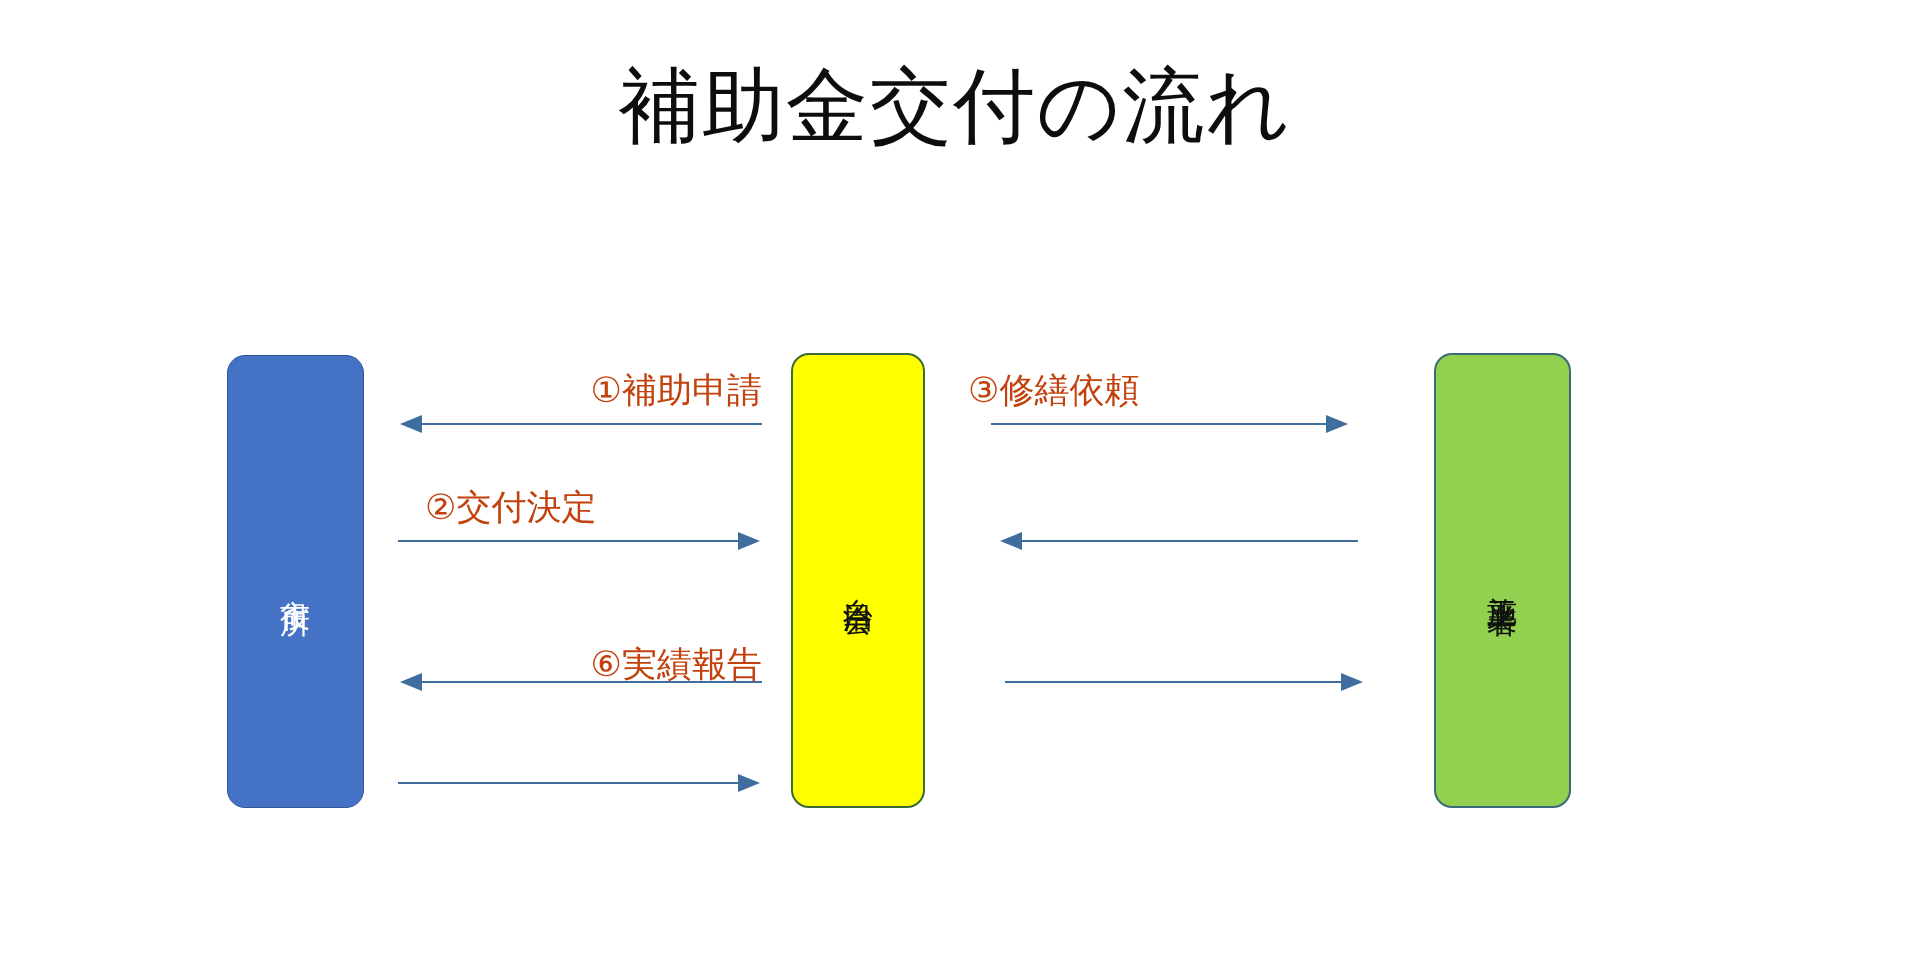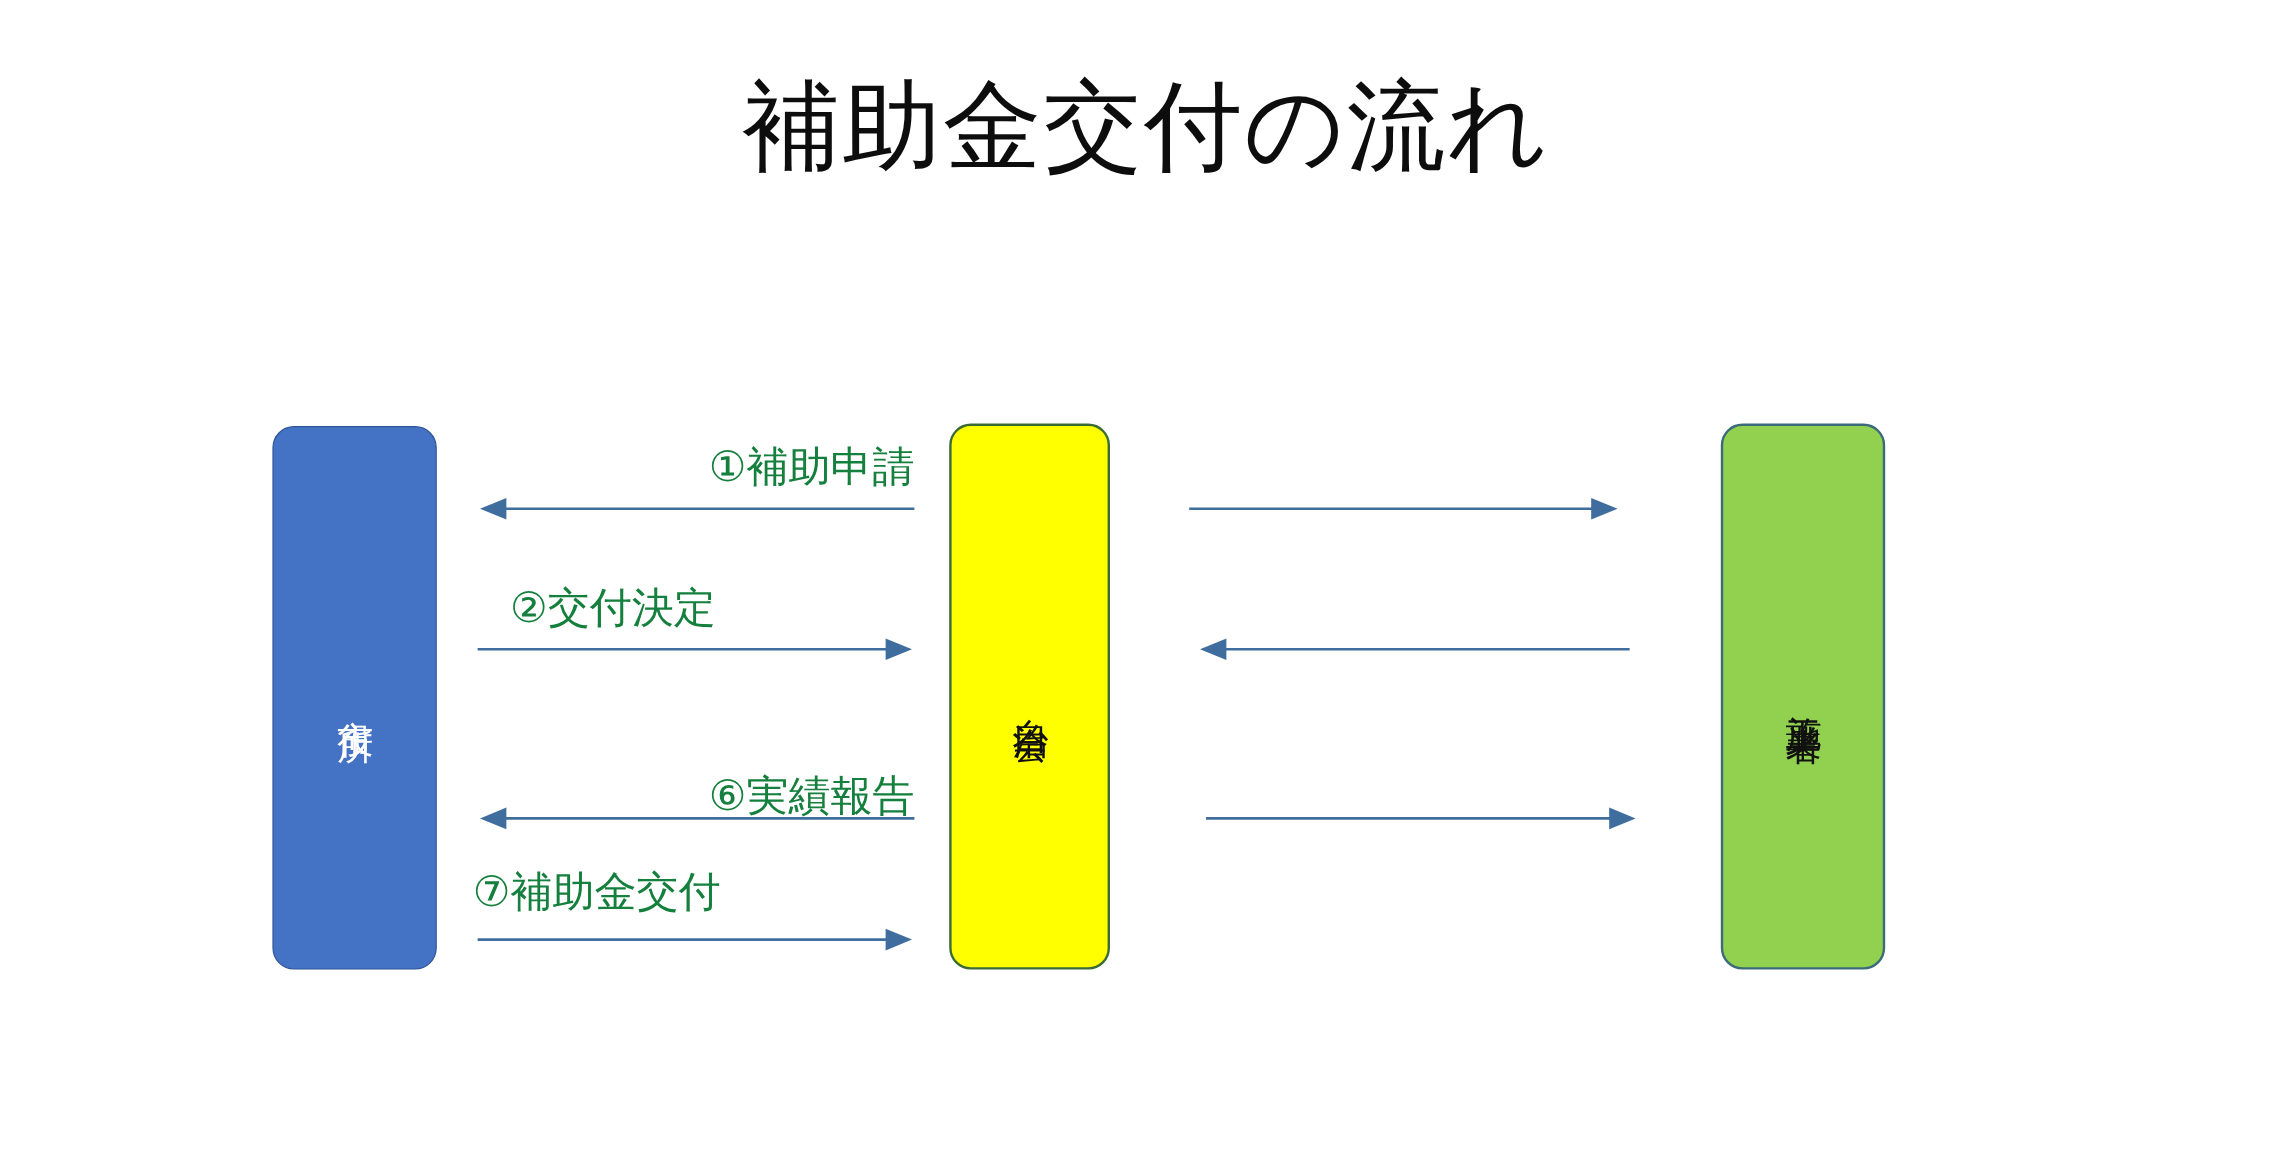--- a/index.html
+++ b/index.html
@@ -92,21 +92,21 @@
     display: block;
     width: 100%;
     height: 100%;
     overflow: visible;
   }
 
   .flow-label {
     position: absolute;
     font-size: 35px;
     line-height: 1.25;
-    color: #15803d;
+    color: #c2410c;
     white-space: nowrap;
   }
 
   
   #arrow-1 { left: 398px; top: 411px; width: 364px; }
   #label-1 { left: 398px; top: 368px; width: 364px; text-align: right; }
 
   #arrow-2 { left: 398px; top: 528px; width: 364px; }
   #label-2 { left: 394px; top: 485px; width: 364px; text-align: left; margin-left: 31px; }
 
@@ -154,20 +154,21 @@
   </div>
 
   <div class="flow-label" id="label-2">②交付決定</div>
   <div class="flow-arrow" id="arrow-2">
     <svg viewBox="0 0 364 26" preserveAspectRatio="none">
       <line x1="0" y1="13" x2="342" y2="13" stroke="#3f6d9e" stroke-width="2.2"></line>
       <polygon points="362,13 340,4 340,22" fill="#3f6d9e"></polygon>
     </svg>
   </div>
 
+  <div class="flow-label" id="label-3">③修繕依頼</div>
   <div class="flow-arrow" id="arrow-3">
     <svg viewBox="0 0 359 26" preserveAspectRatio="none">
       <line x1="0" y1="13" x2="337" y2="13" stroke="#3f6d9e" stroke-width="2.2"></line>
       <polygon points="357,13 335,4 335,22" fill="#3f6d9e"></polygon>
     </svg>
   </div>
 
   <div class="flow-arrow" id="arrow-4">
     <svg viewBox="0 0 360 26" preserveAspectRatio="none">
       <line x1="360" y1="13" x2="22" y2="13" stroke="#3f6d9e" stroke-width="2.2"></line>
@@ -183,21 +184,20 @@
   </div>
 
   <div class="flow-label" id="label-6">⑥実績報告</div>
   <div class="flow-arrow" id="arrow-6">
     <svg viewBox="0 0 364 26" preserveAspectRatio="none">
       <line x1="364" y1="13" x2="22" y2="13" stroke="#3f6d9e" stroke-width="2.2"></line>
       <polygon points="2,13 24,4 24,22" fill="#3f6d9e"></polygon>
     </svg>
   </div>
 
-  <div class="flow-label" id="label-7">⑦補助金交付</div>
   <div class="flow-arrow" id="arrow-7">
     <svg viewBox="0 0 364 26" preserveAspectRatio="none">
       <line x1="0" y1="13" x2="342" y2="13" stroke="#3f6d9e" stroke-width="2.2"></line>
       <polygon points="362,13 340,4 340,22" fill="#3f6d9e"></polygon>
     </svg>
   </div>
 
 </div>
 
 </body></html>

